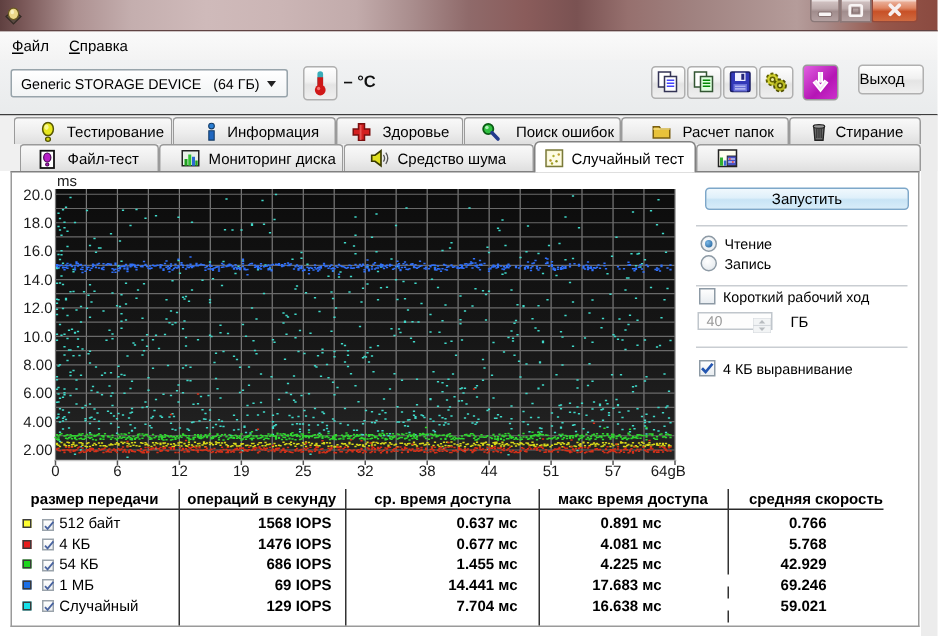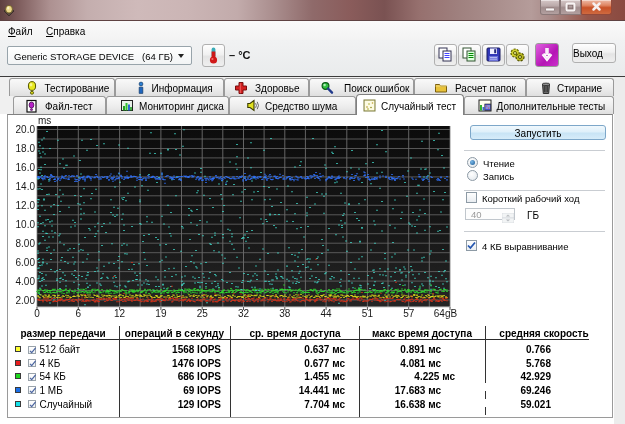--- a/index.html
+++ b/index.html
@@ -179,21 +179,20 @@
 <div class="tab" style="left:464px;top:96px;width:150px">
     <span style="position:absolute;left:13px;top:2px"><svg width="14" height="13" viewBox="0 0 14 13">
         <rect x="1" y="1" width="12" height="11" fill="#fffff0" stroke="#222" stroke-width="1"></rect>
         <rect x="2" y="6" width="2" height="5.5" fill="#30b030"></rect>
         <rect x="4.5" y="8" width="1.8" height="3.5" fill="#3a6ad0"></rect>
         <rect x="6.8" y="5" width="6" height="6.5" fill="#4a52c8" stroke="#222" stroke-width=".6"></rect>
         <path d="M7.5 7h4.5M7.5 9h4.5" stroke="#fff" stroke-width=".7"></path>
         <circle cx="8.6" cy="7" r=".6" fill="#e04040"></circle>
         <circle cx="10.6" cy="9" r=".6" fill="#e04040"></circle>
       </svg></span>
-    <span style="position:absolute;left:31.5px;top:3.5px">Дополнительные тесты</span>
   </div>
 <div id="acttab">
     <span style="position:absolute;left:6px;top:4px"><svg width="13" height="13" viewBox="0 0 13 13">
         <rect x="1" y="1" width="11" height="11" fill="#f6f2c8" stroke="#7a7a3a" stroke-width="1"></rect>
         <rect x="2" y="2" width="9" height="9" fill="#fdfbe4"></rect>
         <circle cx="4" cy="8" r=".8" fill="#b09020"></circle>
         <circle cx="6" cy="5" r=".8" fill="#b0b030"></circle>
         <circle cx="8" cy="8.5" r=".8" fill="#909020"></circle>
         <circle cx="9.5" cy="4" r=".8" fill="#c0a030"></circle>
         <circle cx="5" cy="10" r=".8" fill="#a0a020"></circle>
@@ -374,21 +373,21 @@
 <div class="num" style="left:440px;top:357.5px;width:111px">5.768</div>
 <div class="sq" style="left:15px;top:373px;background:#1dd81d"></div>
 <div class="tcb" style="left:28px;top:372.5px">
     <svg width="9" height="9" viewBox="0 0 9 9">
       <path d="M2 4.8 L3.7 6.6 L7.6 1.9" fill="none" stroke="#4a64a0" stroke-width="1.2"></path>
     </svg>
   </div>
 <div class="tbltxt" style="left:39.5px;top:371px">54 КБ</div>
 <div class="num" style="left:121px;top:371px;width:100px">686 IOPS</div>
 <div class="num" style="left:233px;top:371px;width:112px">1.455 мс</div>
-<div class="num" style="left:344px;top:371px;width:111px">4.225 мс</div>
+<div class="num" style="left:330px;top:371px;width:111px">4.225 мс</div>
 <div class="num" style="left:440px;top:371px;width:111px">42.929</div>
 <div class="sq" style="left:15px;top:386.5px;background:#1a6fe8"></div>
 <div class="tcb" style="left:28px;top:386.0px">
     <svg width="9" height="9" viewBox="0 0 9 9">
       <path d="M2 4.8 L3.7 6.6 L7.6 1.9" fill="none" stroke="#4a64a0" stroke-width="1.2"></path>
     </svg>
   </div>
 <div class="tbltxt" style="left:39.5px;top:384.5px">1 МБ</div>
 <div class="num" style="left:121px;top:384.5px;width:100px">69 IOPS</div>
 <div class="num" style="left:233px;top:384.5px;width:112px">14.441 мс</div>

